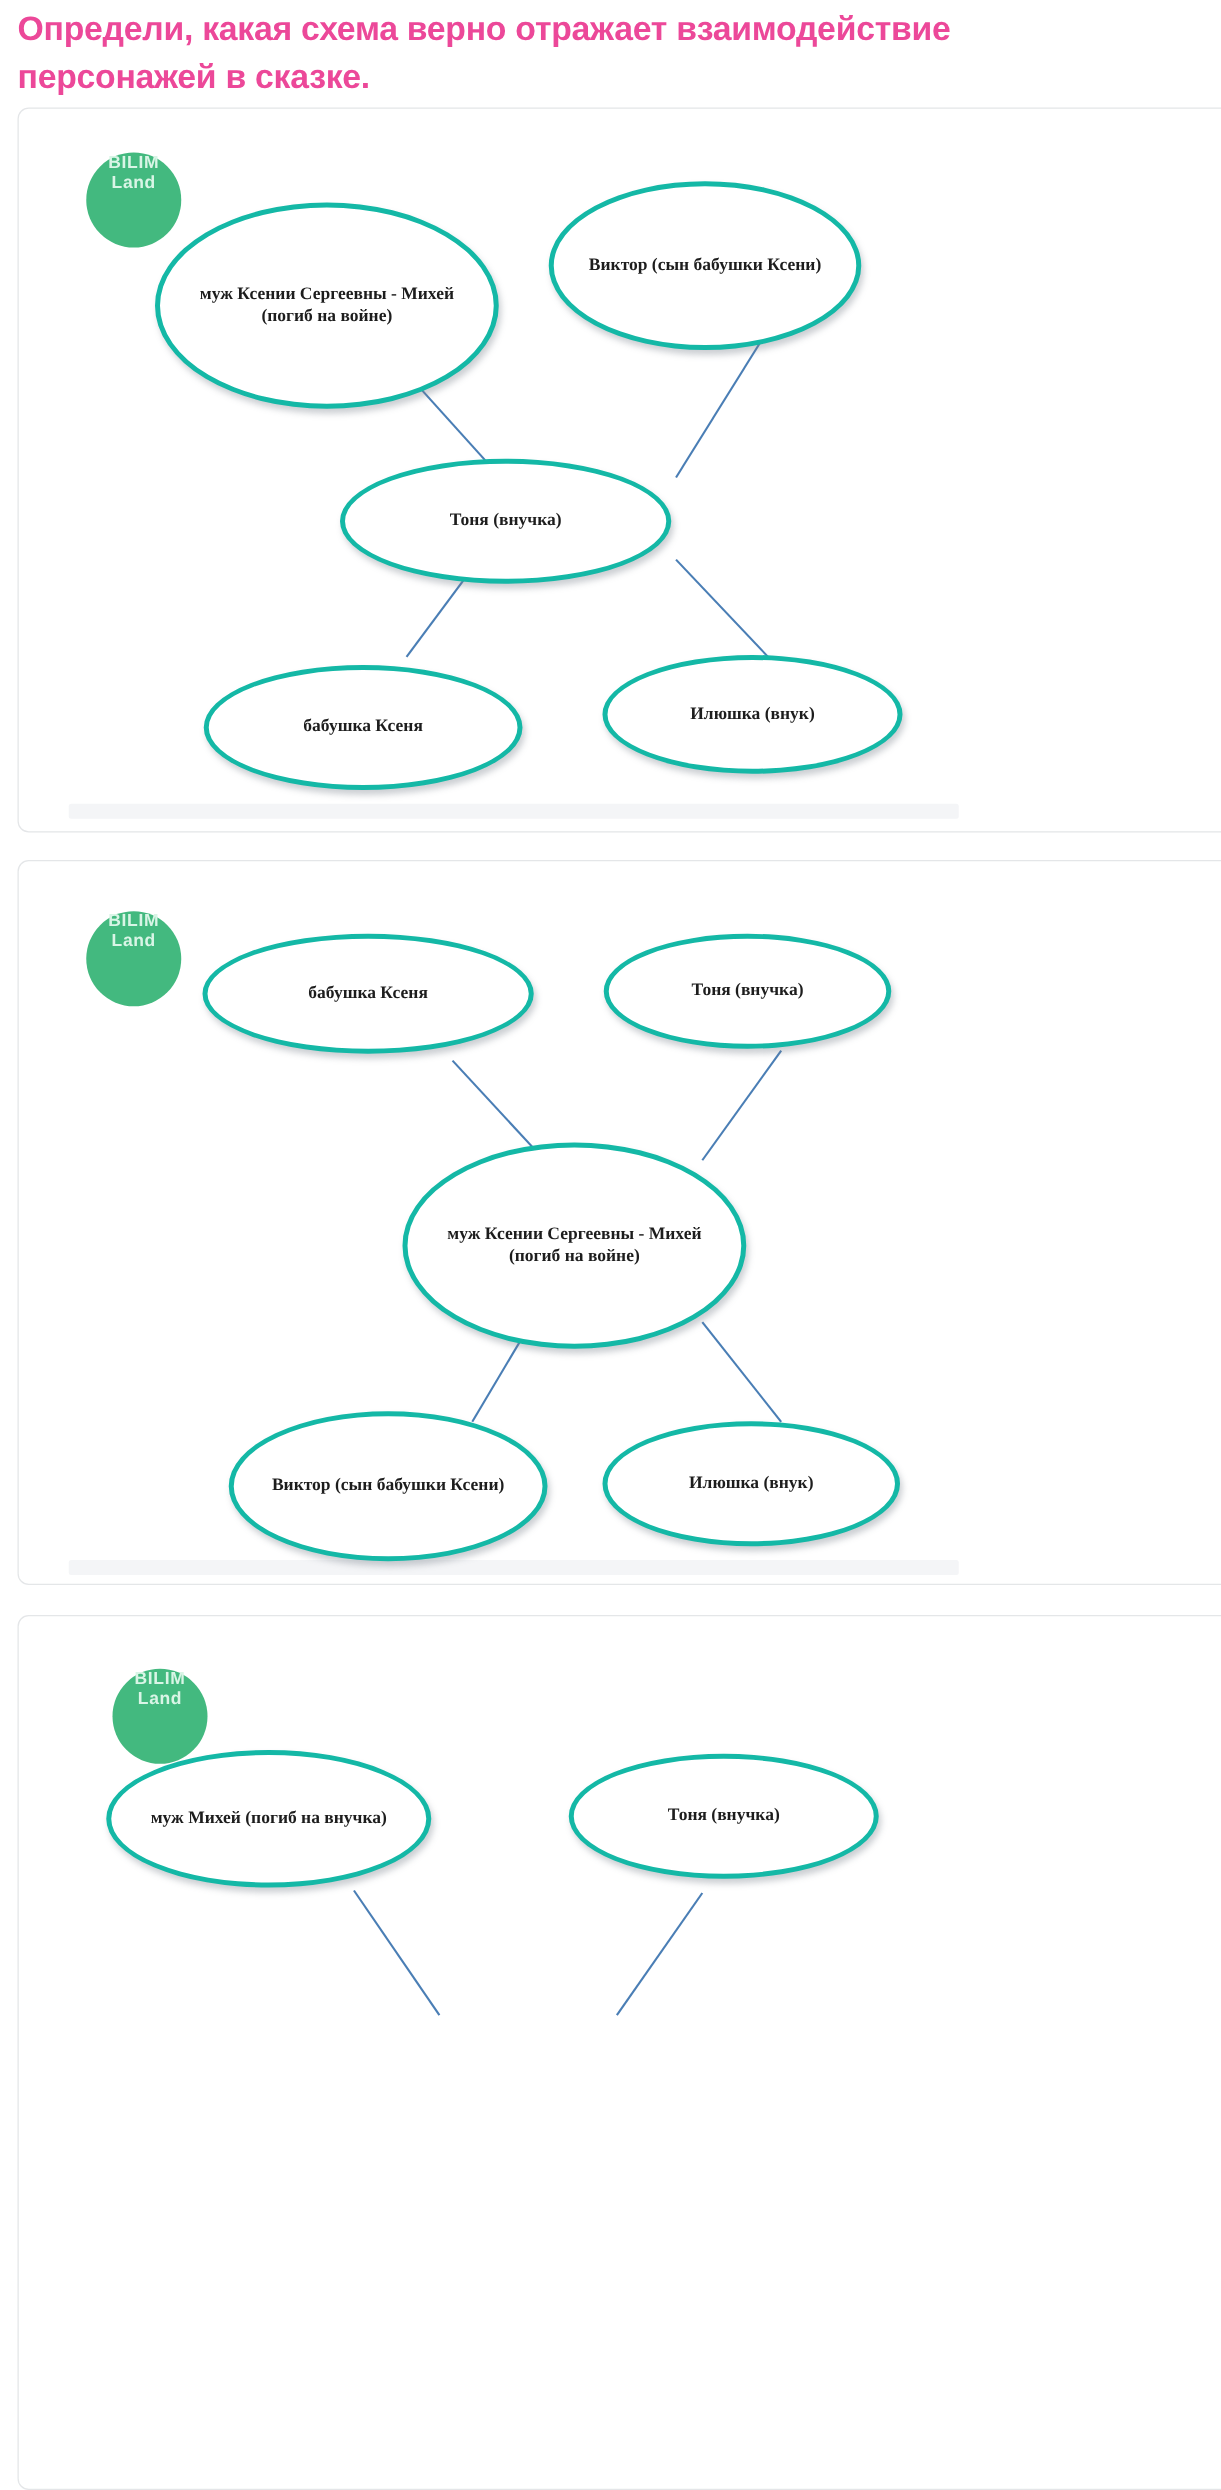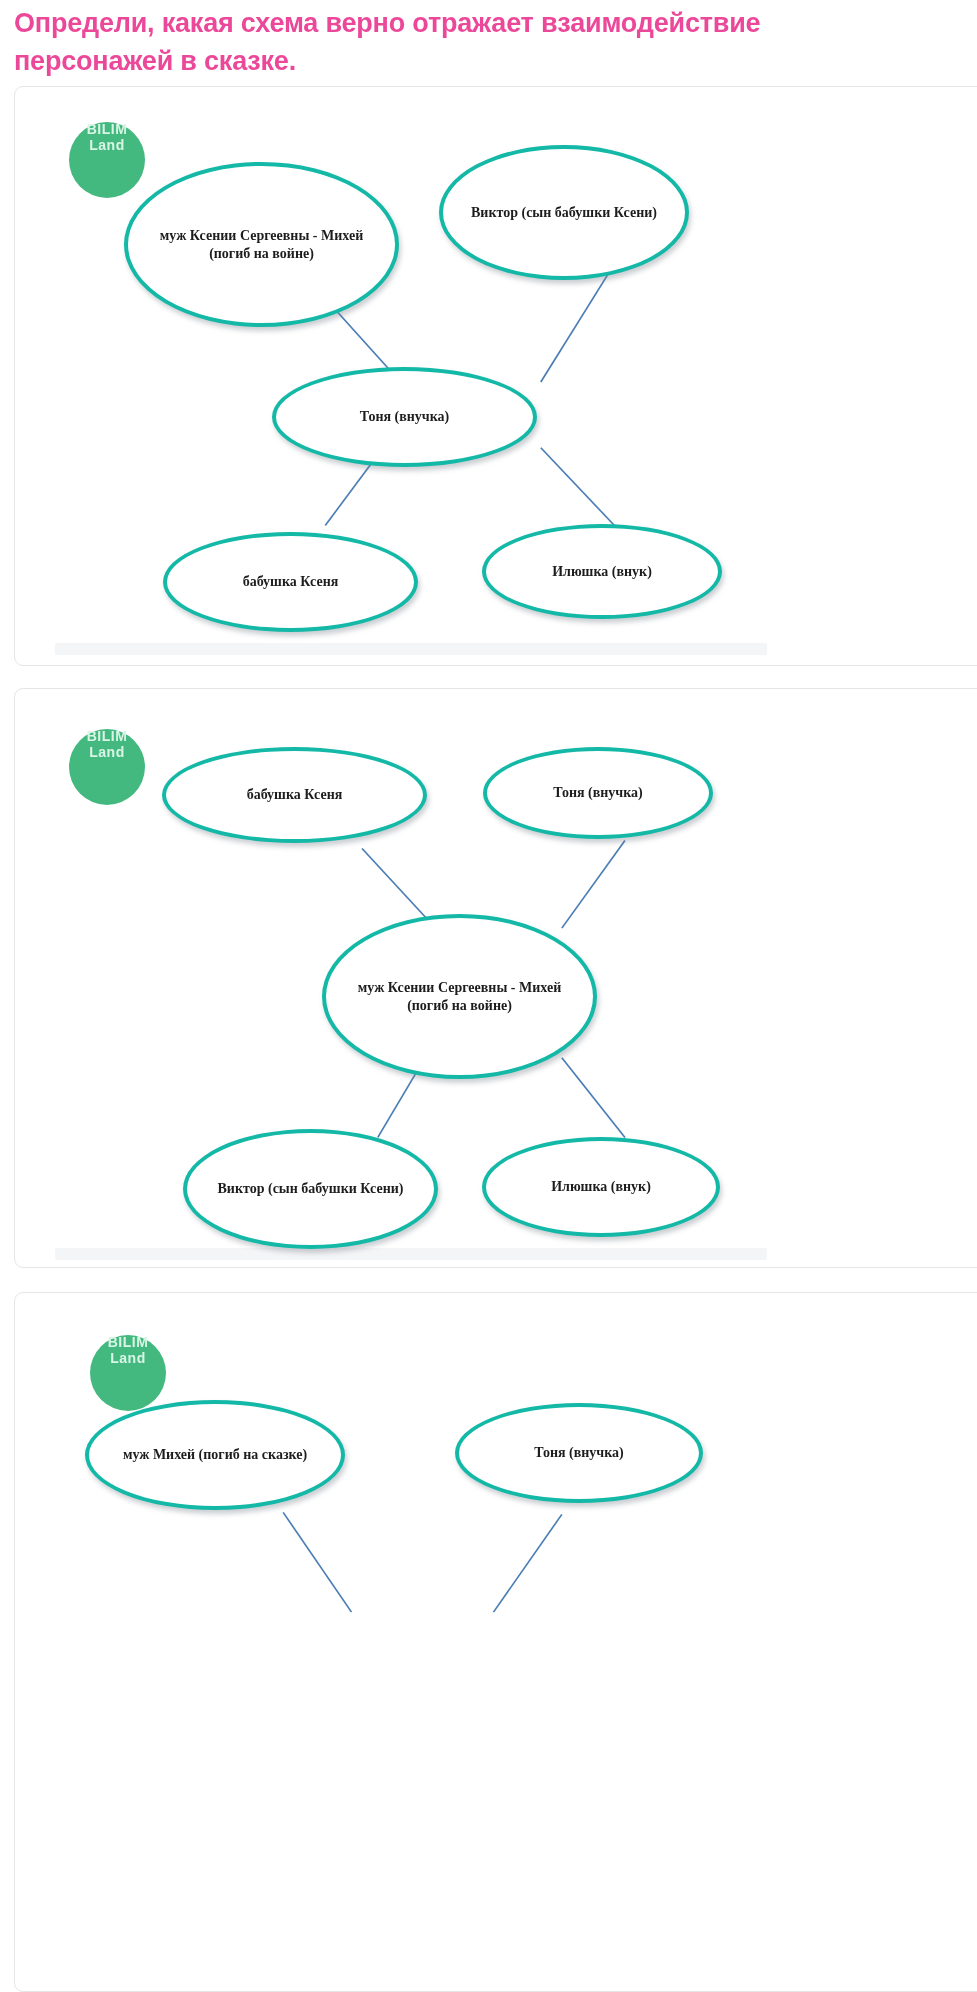--- a/index.html
+++ b/index.html
@@ -204,21 +204,21 @@
         <line x1="255" y1="220" x2="320" y2="320"></line>
         <line x1="520" y1="222" x2="455" y2="320"></line>
       </svg>
 
       <div class="logo" style="left:75px; top:42px;">
         <span class="l1">BILIM</span>
         <span class="l2">Land</span>
       </div>
 
       <div class="node" style="left:70px; top:107px; width:260px; height:110px;">
-        <span class="node-text">муж Михей (погиб на сказке)</span>
+        <span class="node-text">муж Михей (погиб на внучка)</span>
       </div>
 
       <div class="node" style="left:440px; top:110px; width:248px; height:100px;">
         <span class="node-text">Тоня (внучка)</span>
       </div>
     </div>
   </div>
 
 </div>
 

